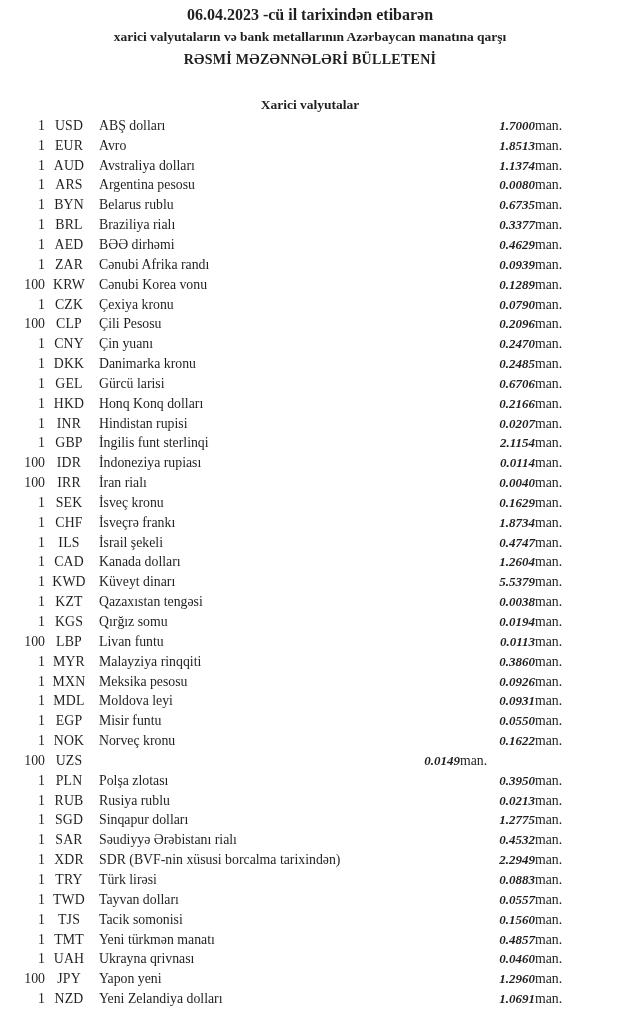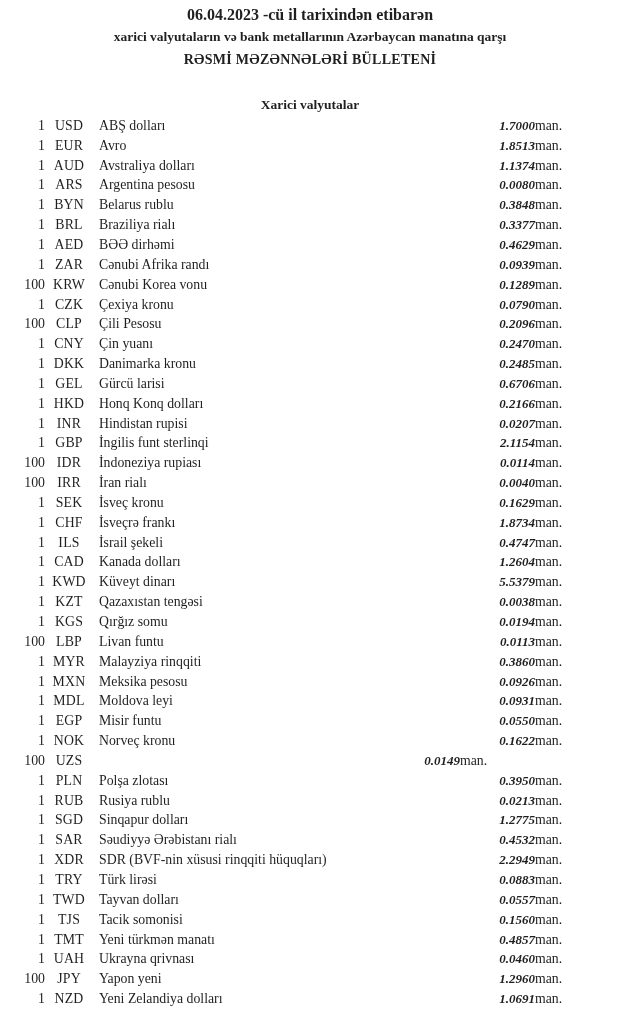--- a/index.html
+++ b/index.html
@@ -120,21 +120,21 @@
       <span class="code">ARS</span>
       <span class="name">Argentina pesosu</span>
       <span class="rate">0.0080</span>
       <span class="unit">man.</span>
     </div>
 
     <div class="row">
       <span class="qty">1</span>
       <span class="code">BYN</span>
       <span class="name">Belarus rublu</span>
-      <span class="rate">0.3848</span>
+      <span class="rate">0.6735</span>
       <span class="unit">man.</span>
     </div>
 
     <div class="row">
       <span class="qty">1</span>
       <span class="code">BRL</span>
       <span class="name">Braziliya rialı</span>
       <span class="rate">0.3377</span>
       <span class="unit">man.</span>
     </div>
@@ -382,21 +382,21 @@
       <span class="qty">1</span>
       <span class="code">SAR</span>
       <span class="name">Səudiyyə Ərəbistanı rialı</span>
       <span class="rate">0.4532</span>
       <span class="unit">man.</span>
     </div>
 
     <div class="row">
       <span class="qty">1</span>
       <span class="code">XDR</span>
-      <span class="name">SDR (BVF-nin xüsusi rinqqiti hüquqları)</span>
+      <span class="name">SDR (BVF-nin xüsusi borcalma tarixindən)</span>
       <span class="rate">2.2949</span>
       <span class="unit">man.</span>
     </div>
 
     <div class="row">
       <span class="qty">1</span>
       <span class="code">TRY</span>
       <span class="name">Türk lirəsi</span>
       <span class="rate">0.0883</span>
       <span class="unit">man.</span>

